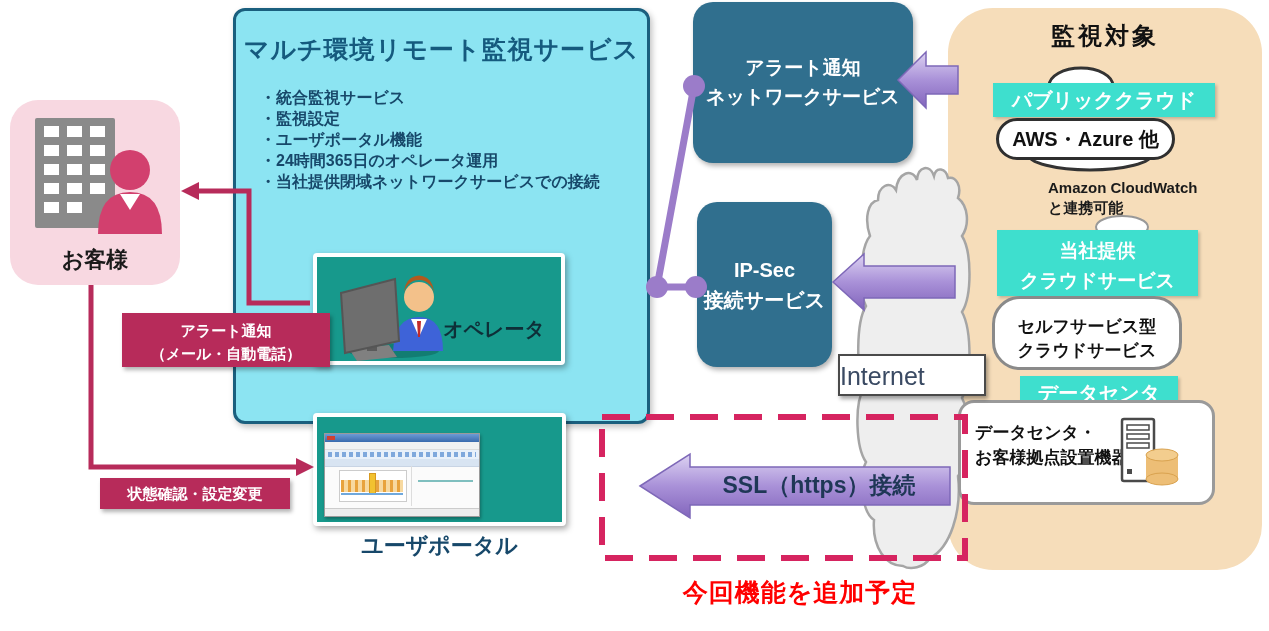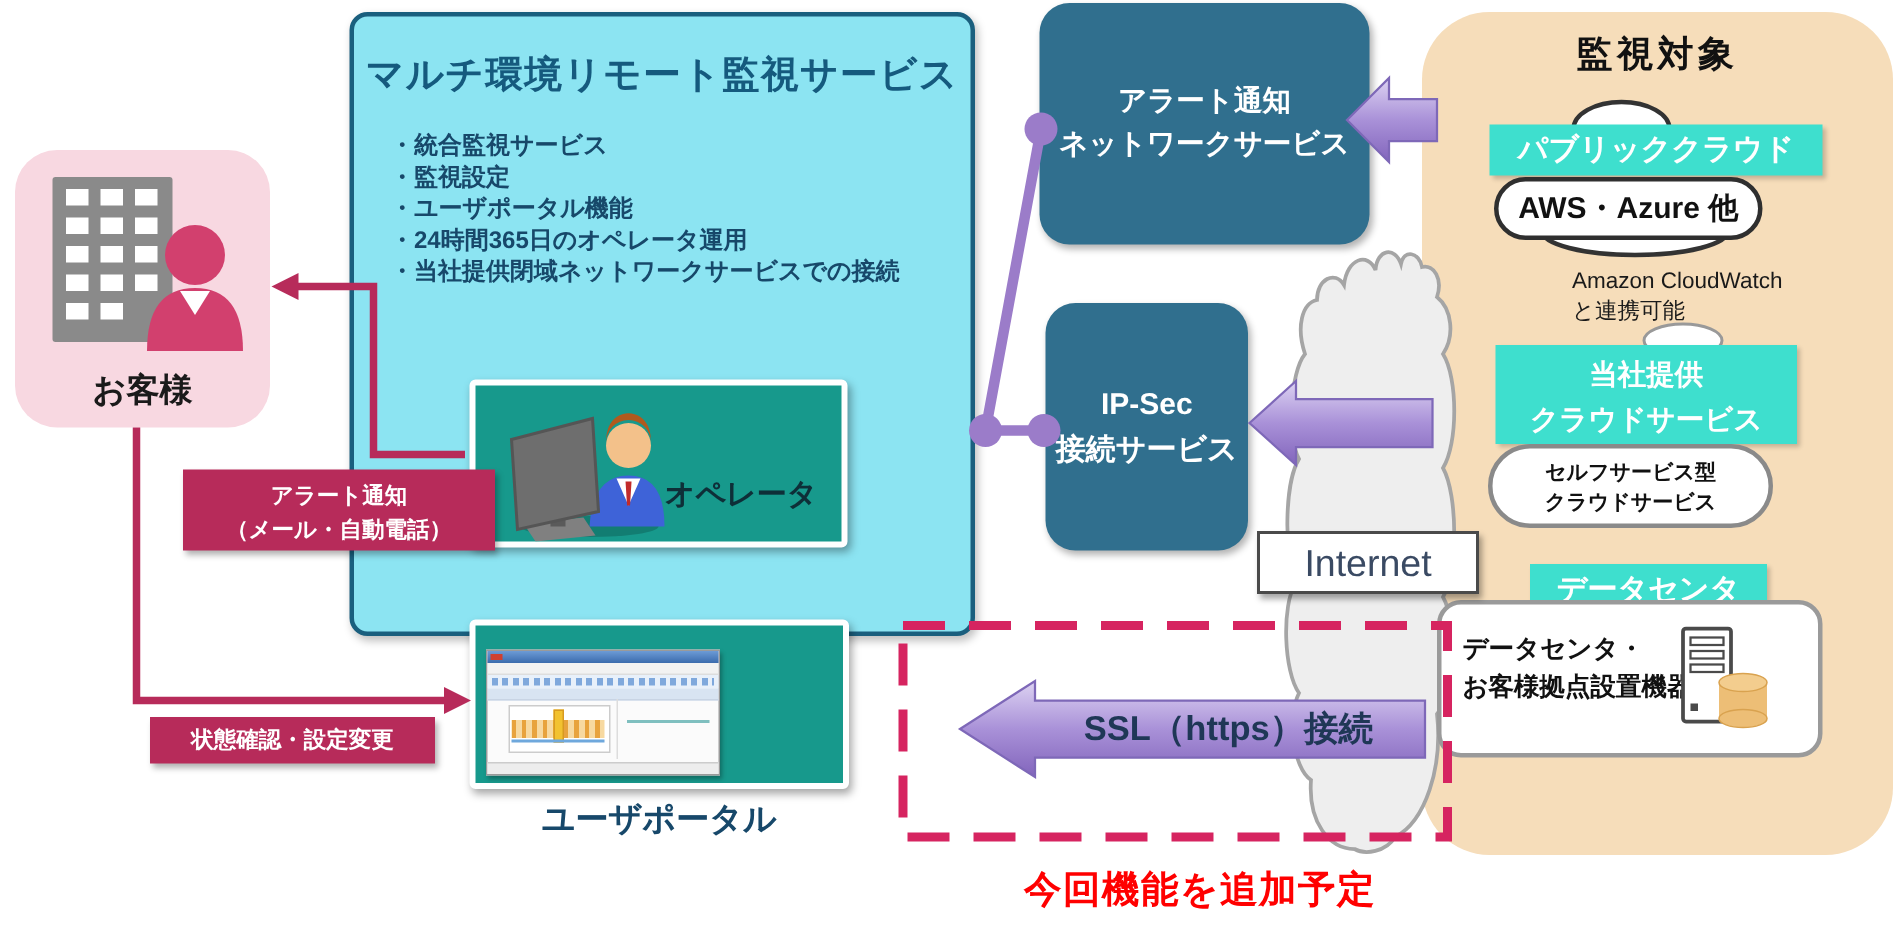--- a/index.html
+++ b/index.html
@@ -44,34 +44,34 @@
   .crimson-label{background:#B72B5A;color:#fff;font-weight:bold;text-align:center;box-shadow:2px 3px 4px rgba(0,0,0,.3);z-index:5;box-sizing:border-box;}
   .alert-label{left:122px;top:313px;width:208px;height:54px;font-size:15px;line-height:1.55;padding-top:6px;}
   .status-label{left:100px;top:478px;width:190px;height:31px;font-size:15px;line-height:31px;}
 
   
   .dark-box{background:#306F8E;border-radius:20px;box-shadow:2px 3px 5px rgba(0,0,0,.3);color:#fff;font-weight:bold;display:flex;flex-direction:column;justify-content:center;text-align:center;z-index:2;}
   .network-box{left:693px;top:2px;width:220px;height:161px;font-size:19px;line-height:1.5;}
   .ipsec-box{left:697px;top:202px;width:135px;height:165px;font-size:20px;line-height:1.5;}
 
   
-  .internet-label{left:838px;top:354px;width:148px;height:42px;background:#fff;border:2px solid #4a4a4a;box-shadow:2px 3px 4px rgba(0,0,0,.35);text-align:center;line-height:40px;font-size:25px;color:#3A4A63;z-index:6;box-sizing:border-box;}
+  .internet-label{left:838px;top:354px;width:148px;height:42px;background:#fff;border:2px solid #4a4a4a;box-shadow:2px 3px 4px rgba(0,0,0,.35);line-height:40px;font-size:25px;color:#3A4A63;z-index:6;box-sizing:border-box;}
   .ssl-label{left:688px;top:470px;width:262px;text-align:center;font-size:23px;font-weight:bold;color:#1F3756;z-index:7;white-space:nowrap;}
 
   
   .beige-box{left:948px;top:8px;width:314px;height:562px;background:#F6DDBA;border-radius:45px;z-index:1;}
   .targets-title{left:0;top:12px;width:100%;text-align:center;font-size:24px;font-weight:bold;color:#111;letter-spacing:3px;}
 
   .tq-banner{background:#3EDFCE;color:#fff;font-weight:bold;text-align:center;box-shadow:2px 2px 3px rgba(0,0,0,.2);z-index:5;box-sizing:border-box;}
   .banner-public{left:993px;top:83px;width:222px;height:34px;font-size:20px;line-height:34px;}
   .pill{background:#fff;text-align:center;font-weight:bold;color:#111;z-index:5;box-sizing:border-box;}
   .pill-aws{left:996px;top:118px;width:179px;height:42px;border:3px solid #2F2F2F;border-radius:22px;font-size:20px;line-height:36px;}
-  .cw-note{left:1048px;top:178px;width:200px;font-size:15px;font-weight:400;color:#1a1a1a;line-height:1.35;z-index:5;}
+  .cw-note{left:1048px;top:178px;width:200px;font-size:15px;font-weight:700;color:#1a1a1a;line-height:1.35;z-index:5;}
   .banner-company{left:997px;top:230px;width:201px;height:66px;font-size:19px;line-height:1.6;padding-top:6px;font-family:Liberation Serif, serif;}
-  .pill-self{left:992px;top:296px;width:190px;height:56px;border:3px solid #8a8a8a;border-radius:28px;font-size:14px;line-height:1.4;padding-top:6px;}
+  .pill-self{left:992px;top:296px;width:190px;height:74px;border:3px solid #8a8a8a;border-radius:28px;font-size:17px;line-height:1.4;padding-top:16px;}
   .banner-onprem{left:1020px;top:376px;width:158px;height:35px;font-size:20px;line-height:35px;}
   .onprem-box{left:958px;top:400px;width:257px;height:105px;background:#fff;border:3px solid #9a9a9a;border-radius:16px;z-index:5;box-sizing:border-box;}
   .onprem-text{left:14px;top:18px;font-size:17px;font-weight:bold;color:#111;line-height:1.45;}
 
   .red-note{left:660px;top:576px;width:280px;text-align:center;font-size:25px;font-weight:bold;color:#FF0000;letter-spacing:1px;z-index:5;white-space:nowrap;}
 
   .overlay{left:0;top:0;width:1269px;height:631px;z-index:3;pointer-events:none;}
   .overlay-top{left:0;top:0;width:1269px;height:631px;z-index:6;pointer-events:none;}
 </style>
 </head>

